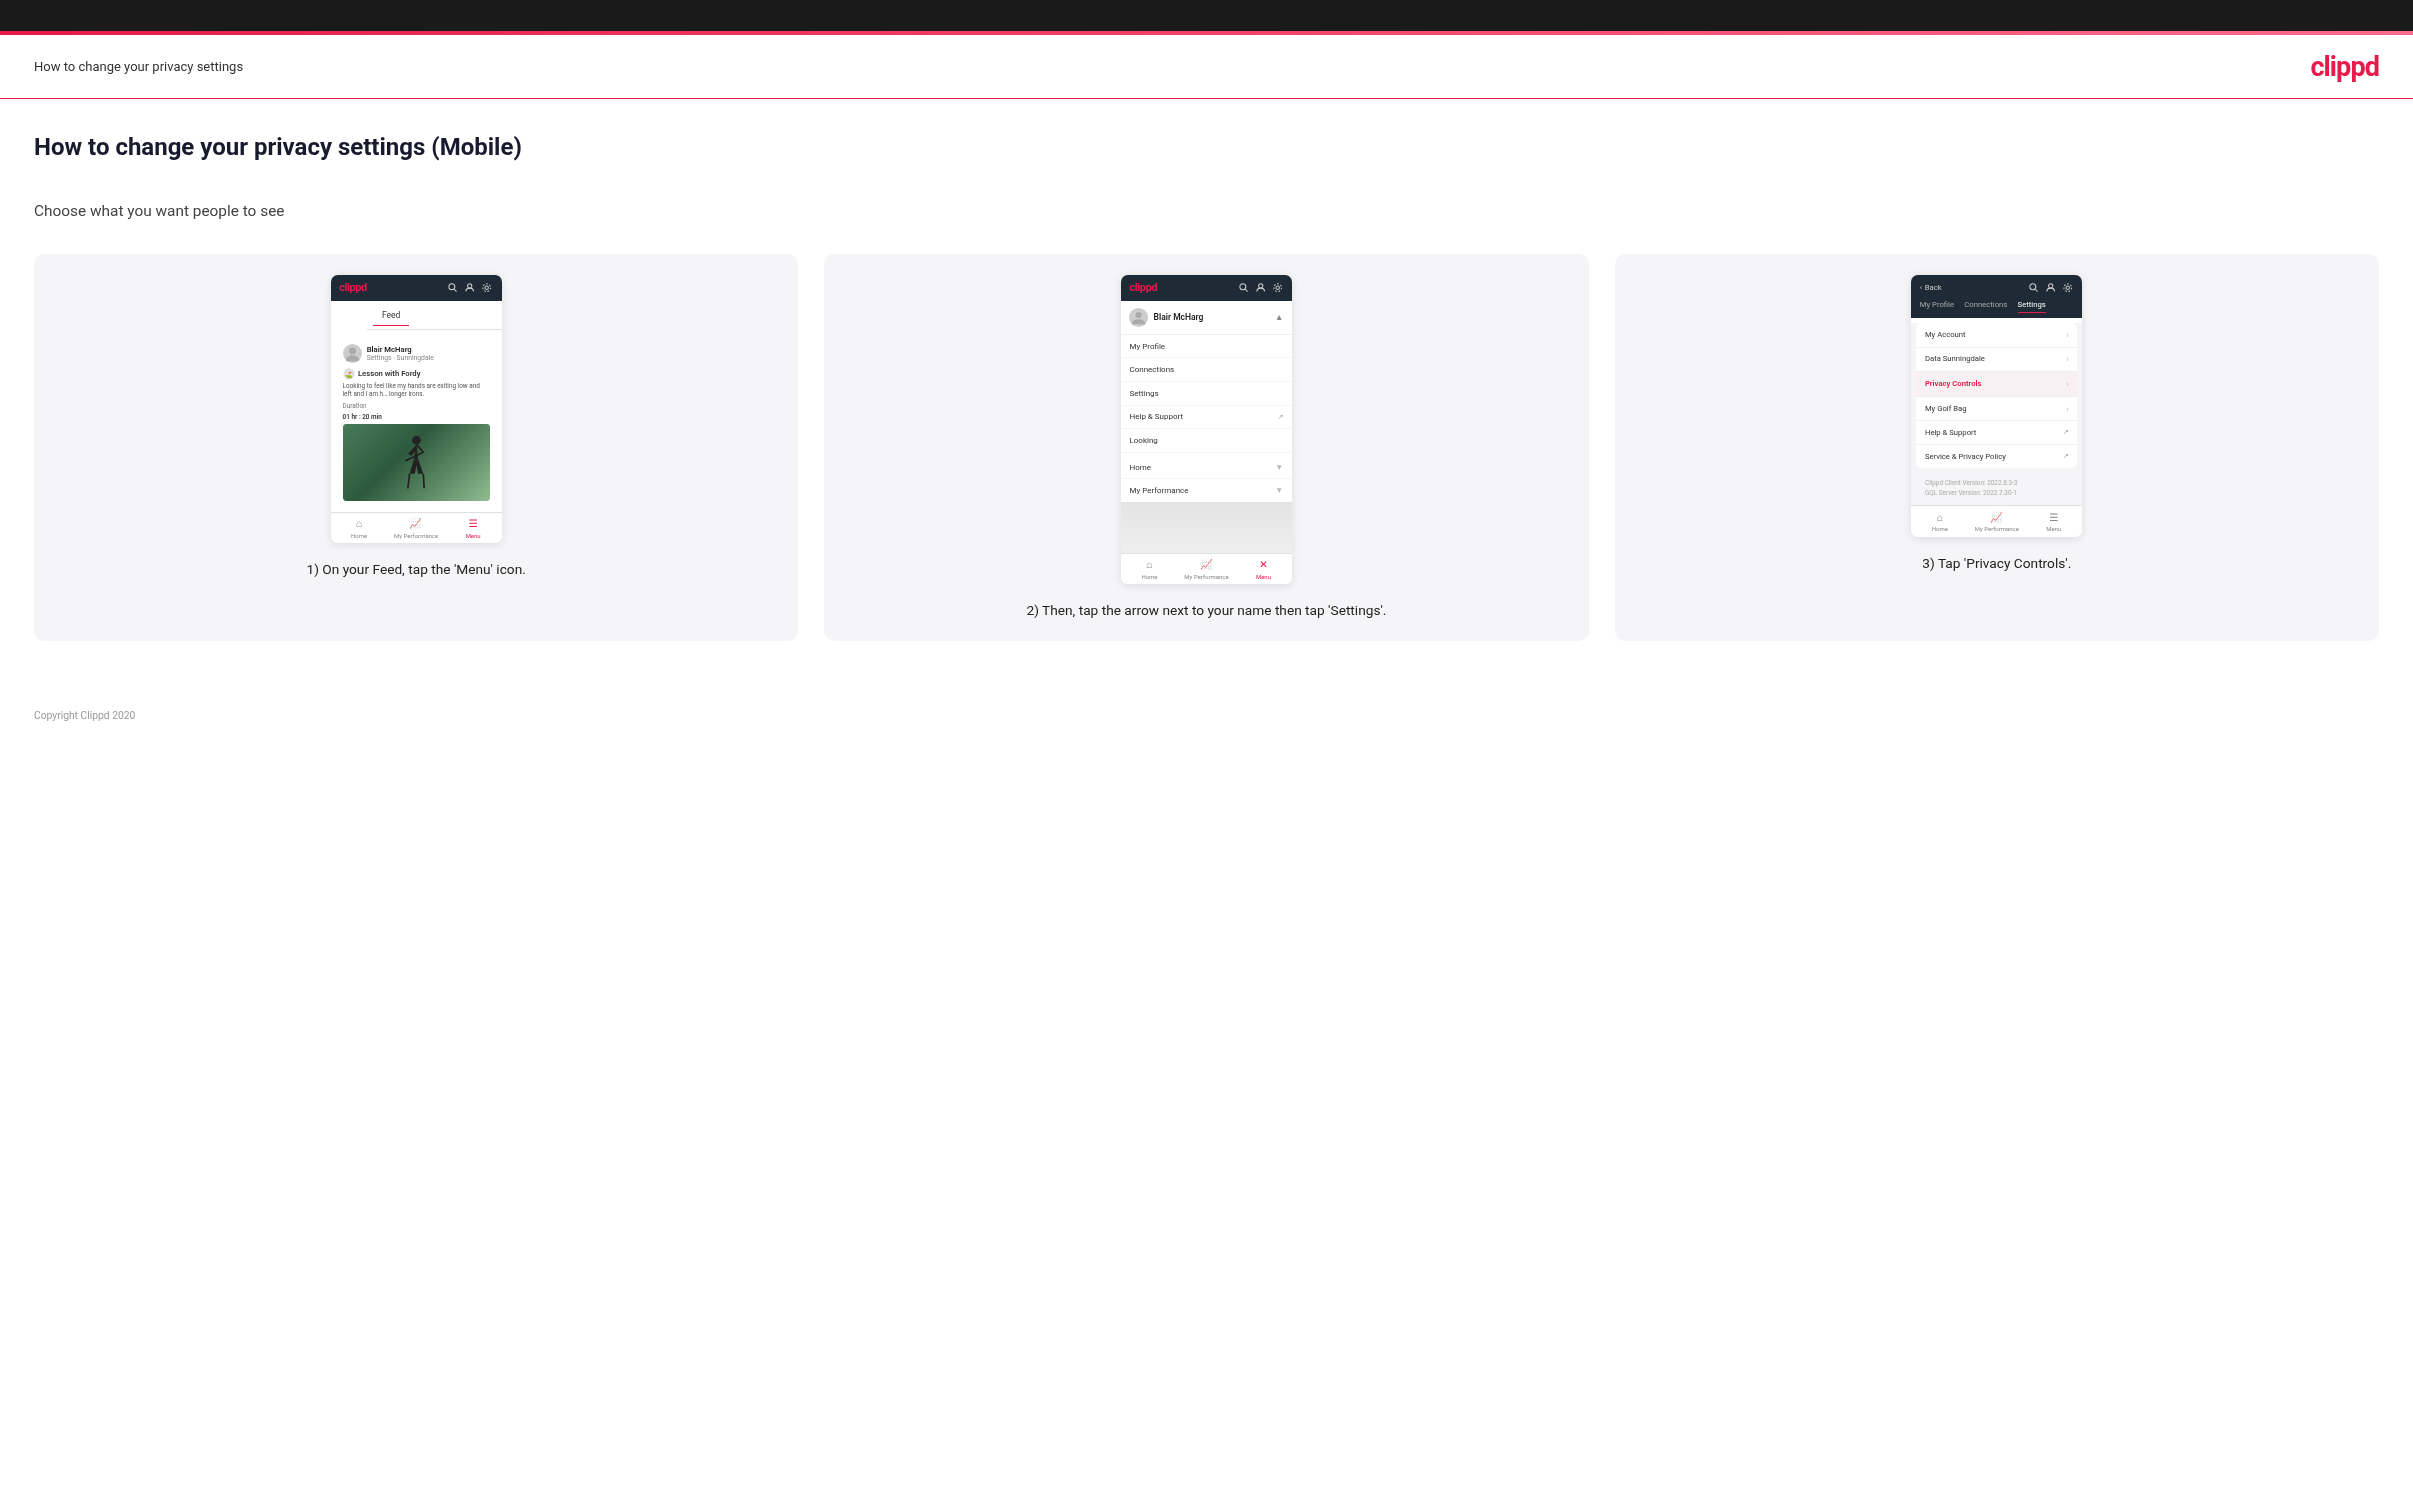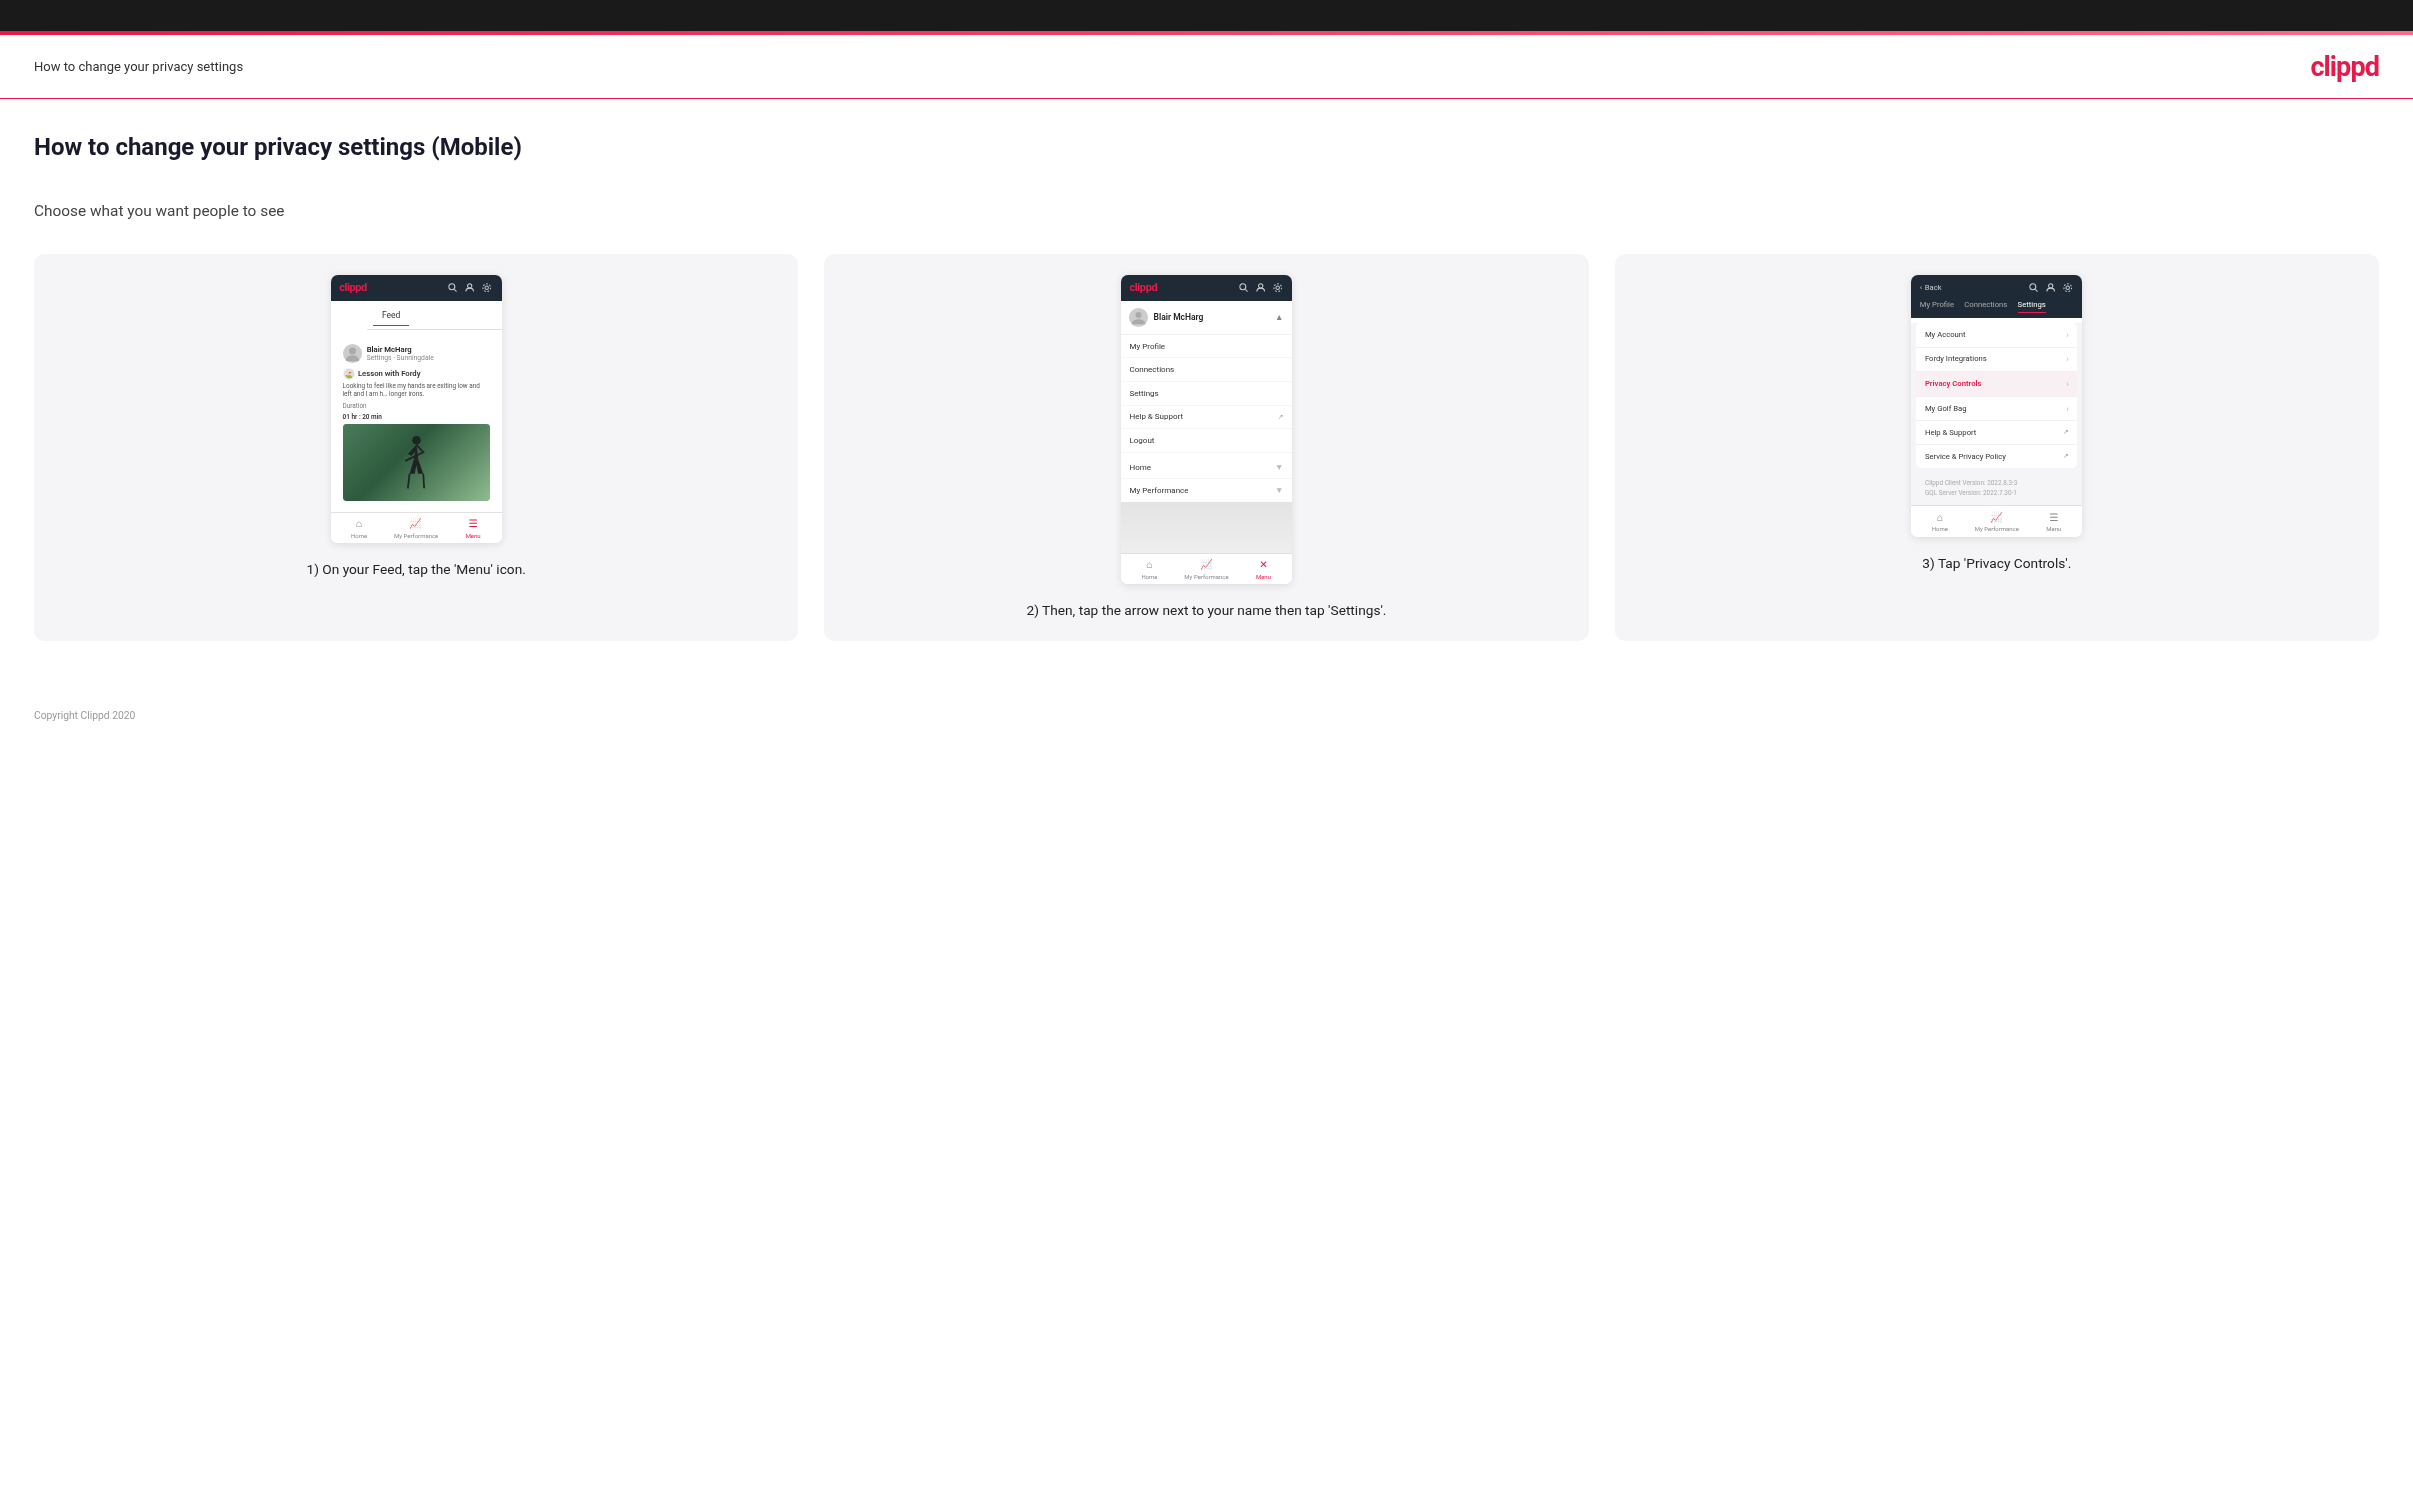--- a/index.html
+++ b/index.html
@@ -527,21 +527,21 @@
             <span>Connections</span>
           </div>
           <div class="menu-item">
             <span>Settings</span>
           </div>
           <div class="menu-item">
             <span>Help &amp; Support</span>
             <span class="ext-link">↗</span>
           </div>
           <div class="menu-item">
-            <span>Logout</span>
+            <span>Looking</span>
           </div>
         </div>
 
         <div class="menu-section">
           <div class="menu-section-item">
             <span>Home</span>
             <span class="chevron">▼</span>
           </div>
           <div class="menu-section-item">
             <span>My Performance</span>
@@ -605,21 +605,21 @@
           <div class="tab-item active">Settings</div>
         </div>
 
         <div class="phone3-content">
           <div class="settings-list">
             <div class="settings-item">
               <span>My Account</span>
               <span class="chevron">›</span>
             </div>
             <div class="settings-item">
-              <span>Fordy Integrations</span>
+              <span>Data Sunningdale</span>
               <span class="chevron">›</span>
             </div>
             <div class="settings-item highlighted">
               <span>Privacy Controls</span>
               <span class="chevron">›</span>
             </div>
             <div class="settings-item">
               <span>My Golf Bag</span>
               <span class="chevron">›</span>
             </div>

